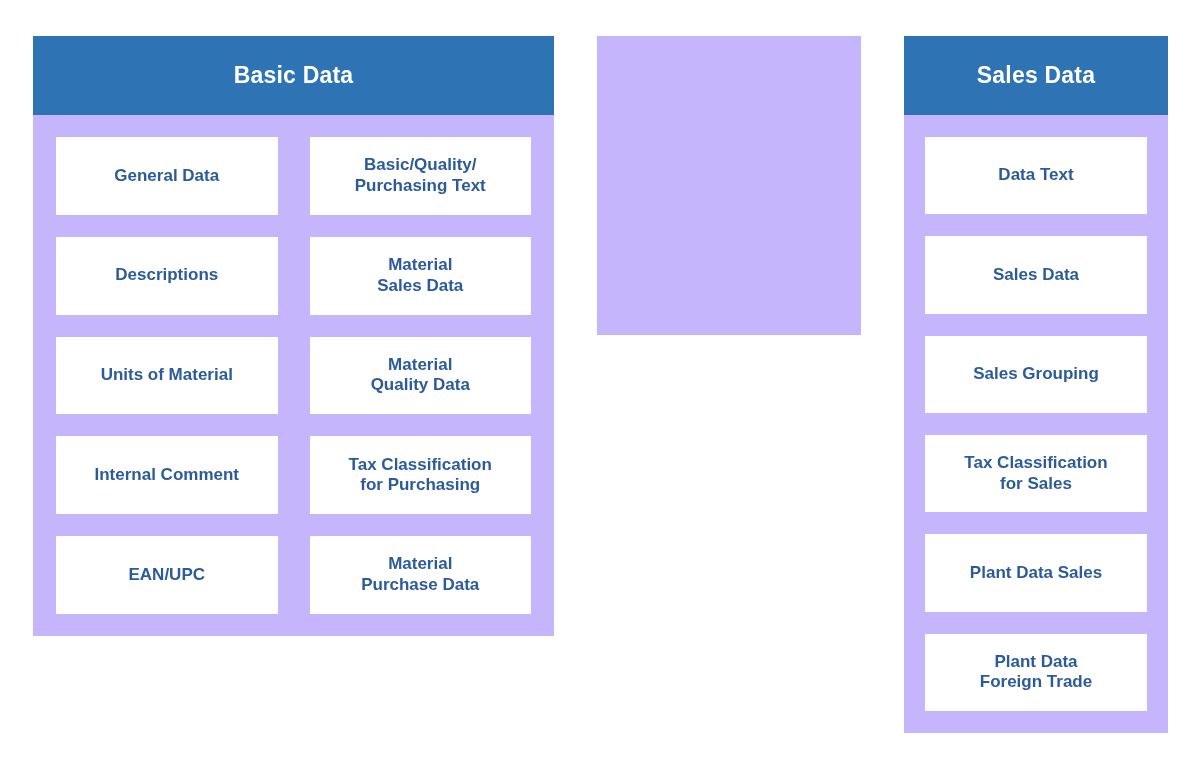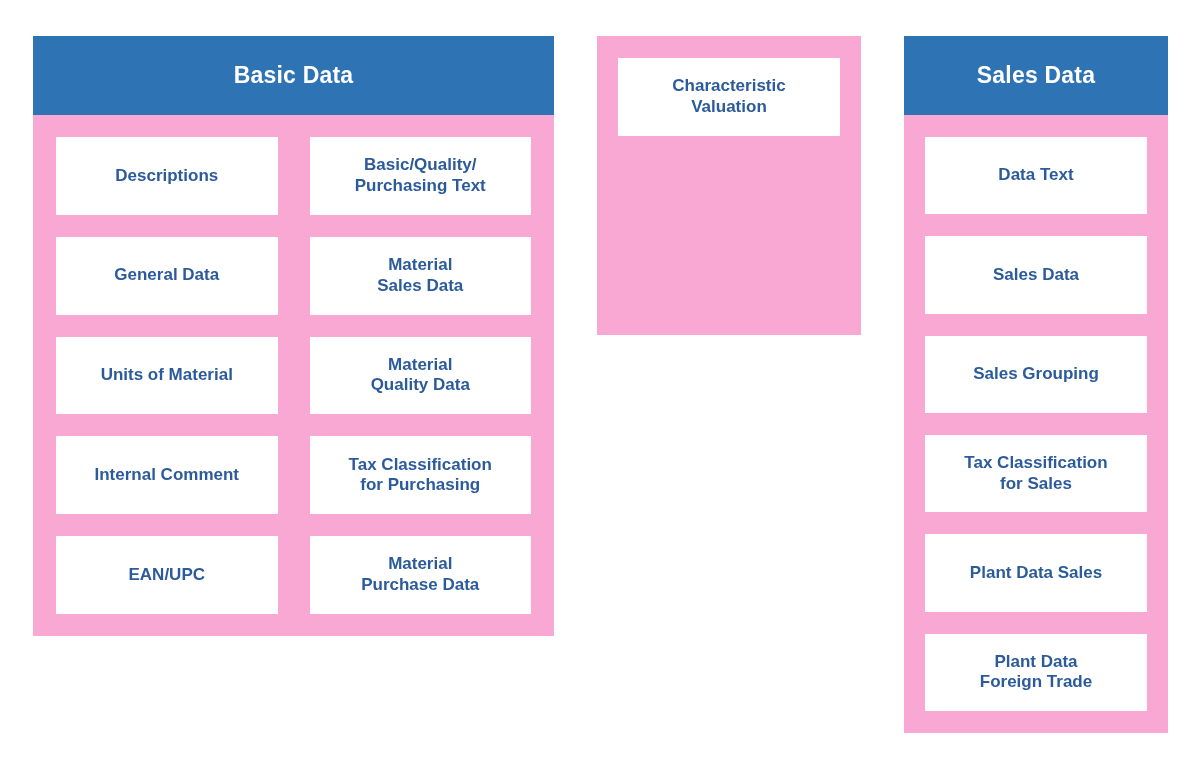--- a/index.html
+++ b/index.html
@@ -17,21 +17,21 @@
 
   #canvas {
     position: relative;
     width: 1201px;
     height: 771px;
     background: #ffffff;
   }
 
   .panel {
     position: absolute;
-    background: #f9a8d4;
+    background: #c4b5fd;
     box-sizing: border-box;
   }
 
   .panel-header {
     background: #2e73b4;
     color: #ffffff;
     font-weight: bold;
     display: flex;
     align-items: center;
     justify-content: center;
@@ -130,22 +130,22 @@
 </style>
 </head>
 <body>
 
 <div id="canvas">
 
   <section class="panel" id="panel-basic">
     <div class="panel-header">Basic Data</div>
     <div class="panel-body">
       <div class="col">
+        <div class="card">General Data</div>
         <div class="card">Descriptions</div>
-        <div class="card">General Data</div>
         <div class="card">Units of Material</div>
         <div class="card">Internal Comment</div>
         <div class="card">EAN/UPC</div>
       </div>
       <div class="col">
         <div class="card">Basic/Quality/
 Purchasing Text</div>
         <div class="card">Material
 Sales Data</div>
         <div class="card">Material
@@ -154,22 +154,20 @@
 for Purchasing</div>
         <div class="card">Material
 Purchase Data</div>
       </div>
     </div>
   </section>
 
   <section class="panel" id="panel-classification">
     <div class="panel-body">
       <div class="col">
-        <div class="card">Characteristic
-Valuation</div>
       </div>
     </div>
   </section>
 
   <section class="panel" id="panel-sales">
     <div class="panel-header">Sales Data</div>
     <div class="panel-body">
       <div class="col">
         <div class="card">Data Text</div>
         <div class="card">Sales Data</div>

